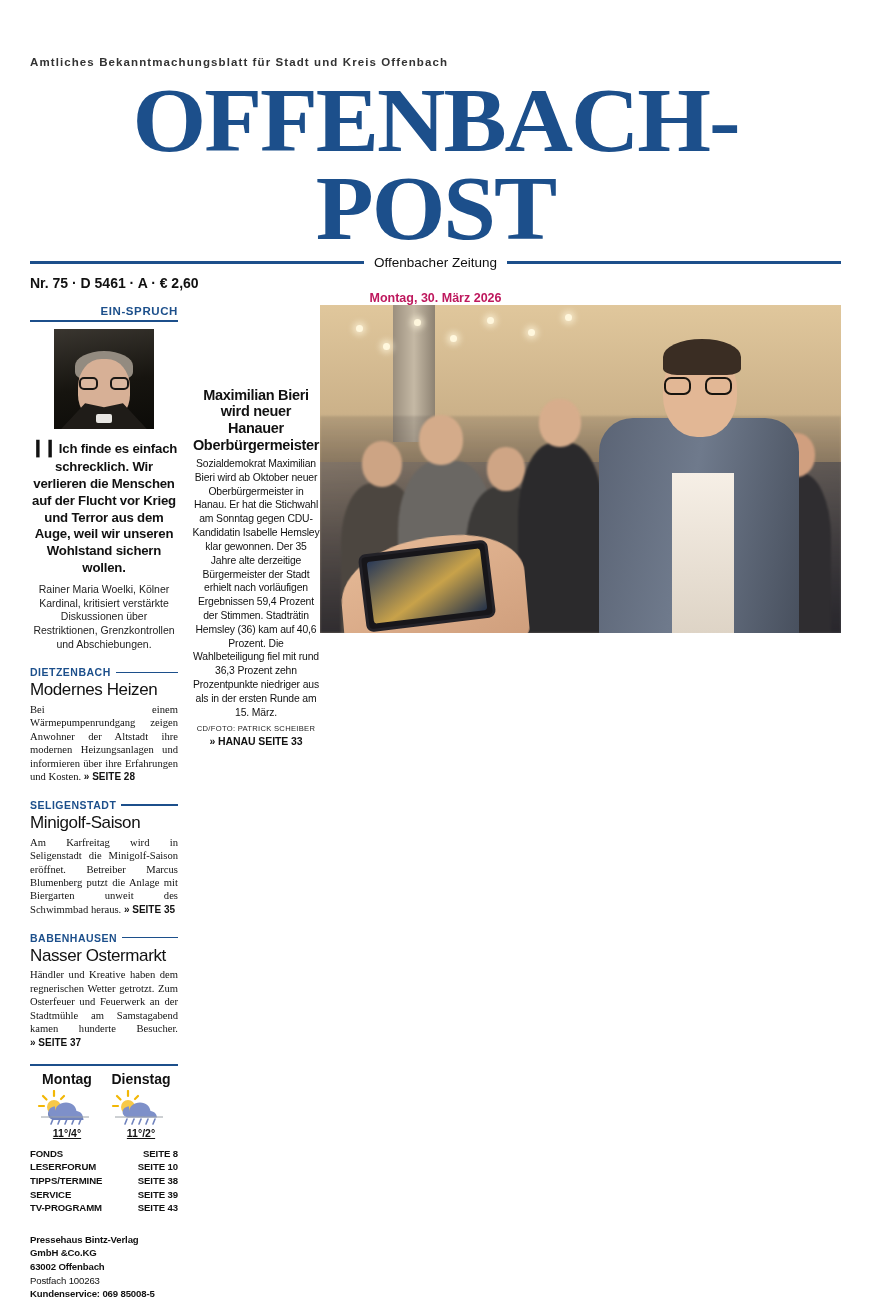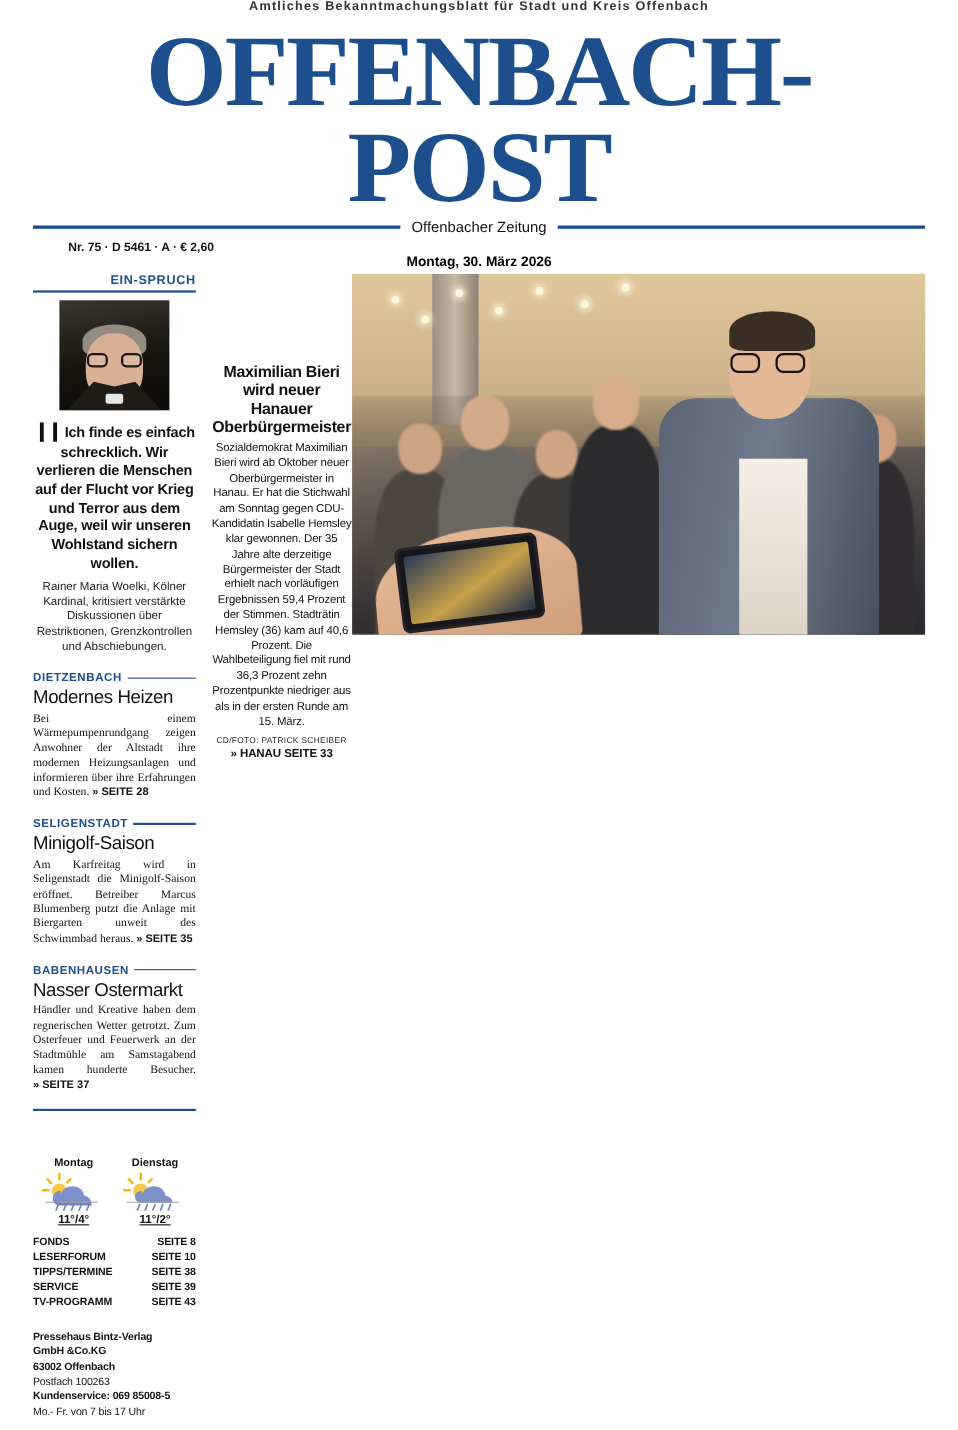--- a/index.html
+++ b/index.html
@@ -7,25 +7,26 @@
     width: 871px; height: 1300px;
     background: #ffffff;
     font-family: "Liberation Sans", sans-serif;
     color: #111;
     overflow: hidden;
   }
   .page { position: relative; width: 871px; height: 1300px; padding: 0 30px; }
 
   
   .kicker {
-    text-align: center;
+    text-align: left;
     font-size: 11.5px;
     letter-spacing: 1.1px;
     font-weight: 600;
     color: #333;
+    padding-top: 56px;
   }
   .logo {
     text-align: center;
     font-family: "Liberation Serif", serif;
     font-weight: bold;
     font-size: 92px;
     line-height: 0.96;
     letter-spacing: -2px;
     color: #1c4f8b;
     margin-top: 8px;
@@ -33,24 +34,24 @@
   }
   .logo-rule-row {
     display: flex; align-items: center; gap: 10px;
     margin-top: 2px;
   }
   .logo-rule-row .rule { flex: 1; height: 3px; background: #1c4f8b; }
   .logo-sub {
     font-size: 13.5px; font-weight: normal; color: #111;
     white-space: nowrap;
   }
-  .issue-left { font-size: 11px; font-weight: bold; color: #111; margin-left: 32px; }
+  .issue-left { font-size: 14px; font-weight: bold; color: #111; }
   .issue-center {
     position: absolute; left: 0; right: 0; text-align: center;
-    font-size: 12.5px; font-weight: bold; color: #000000;
+    font-size: 12.5px; font-weight: bold; color: #be185d;
   }
   .issue-wrap { position: relative; margin-top: 5px; height: 16px; }
 
   
   .grid-top {
     display: grid;
     grid-template-columns: 148px 1fr;
     column-gap: 14px;
     margin-top: 14px;
   }
@@ -129,21 +130,21 @@
   .rail-page {
     font-family: "Liberation Sans", sans-serif;
     font-weight: bold; font-size: 10px; white-space: nowrap;
   }
 
   
   .weather { margin-top: 15px; }
   .weather-rule { height: 1.6px; background: #1c4f8b; }
   .wx-row { display: flex; justify-content: space-around; margin-top: 5px; }
   .wx-col { text-align: center; width: 64px; }
-  .wx-day { font-size: 10px; font-weight: bold; margin-top: 37px; }
+  .wx-day { font-size: 14px; font-weight: bold; }
   .wx-icon { height: 36px; position: relative; margin: 3px 0 1px; }
   .wx-temp { font-size: 10.5px; font-weight: bold; text-decoration: underline; }
 
   .index { margin-top: 8px; }
   .index-row {
     display: flex; justify-content: space-between;
     font-size: 9.6px; font-weight: bold; line-height: 1.42; letter-spacing: -0.1px;
   }
 
   .imprint {

